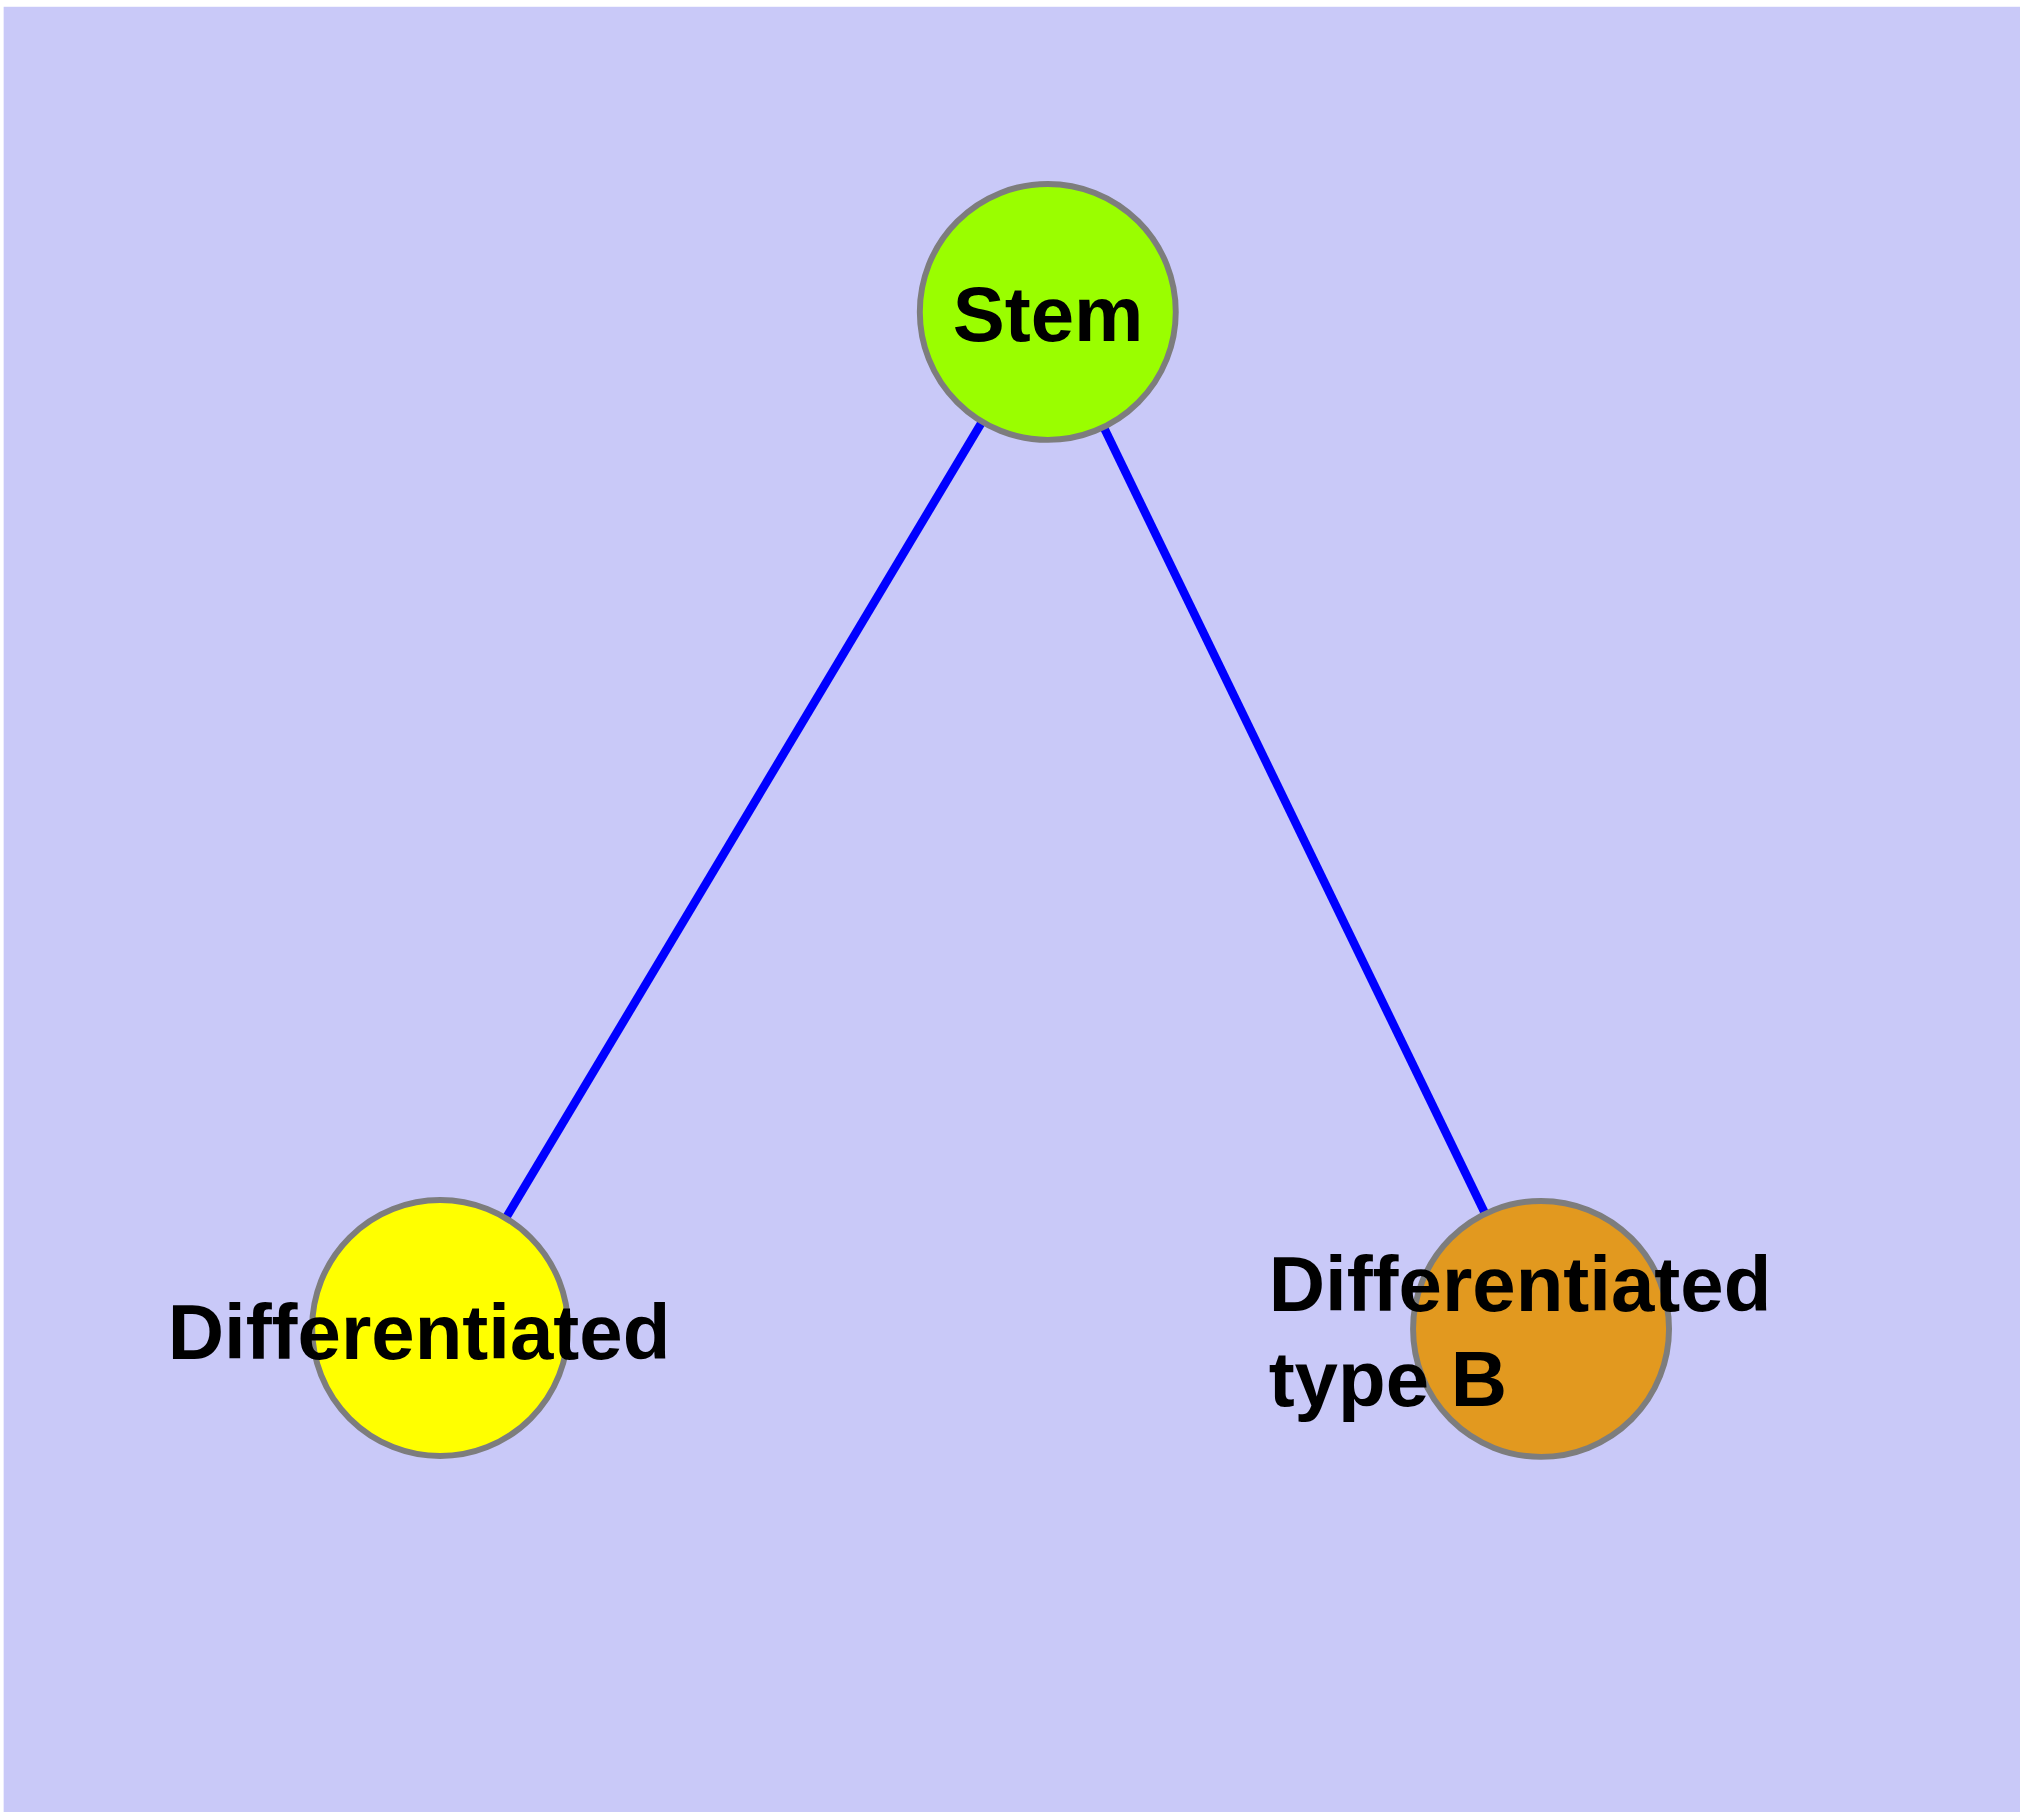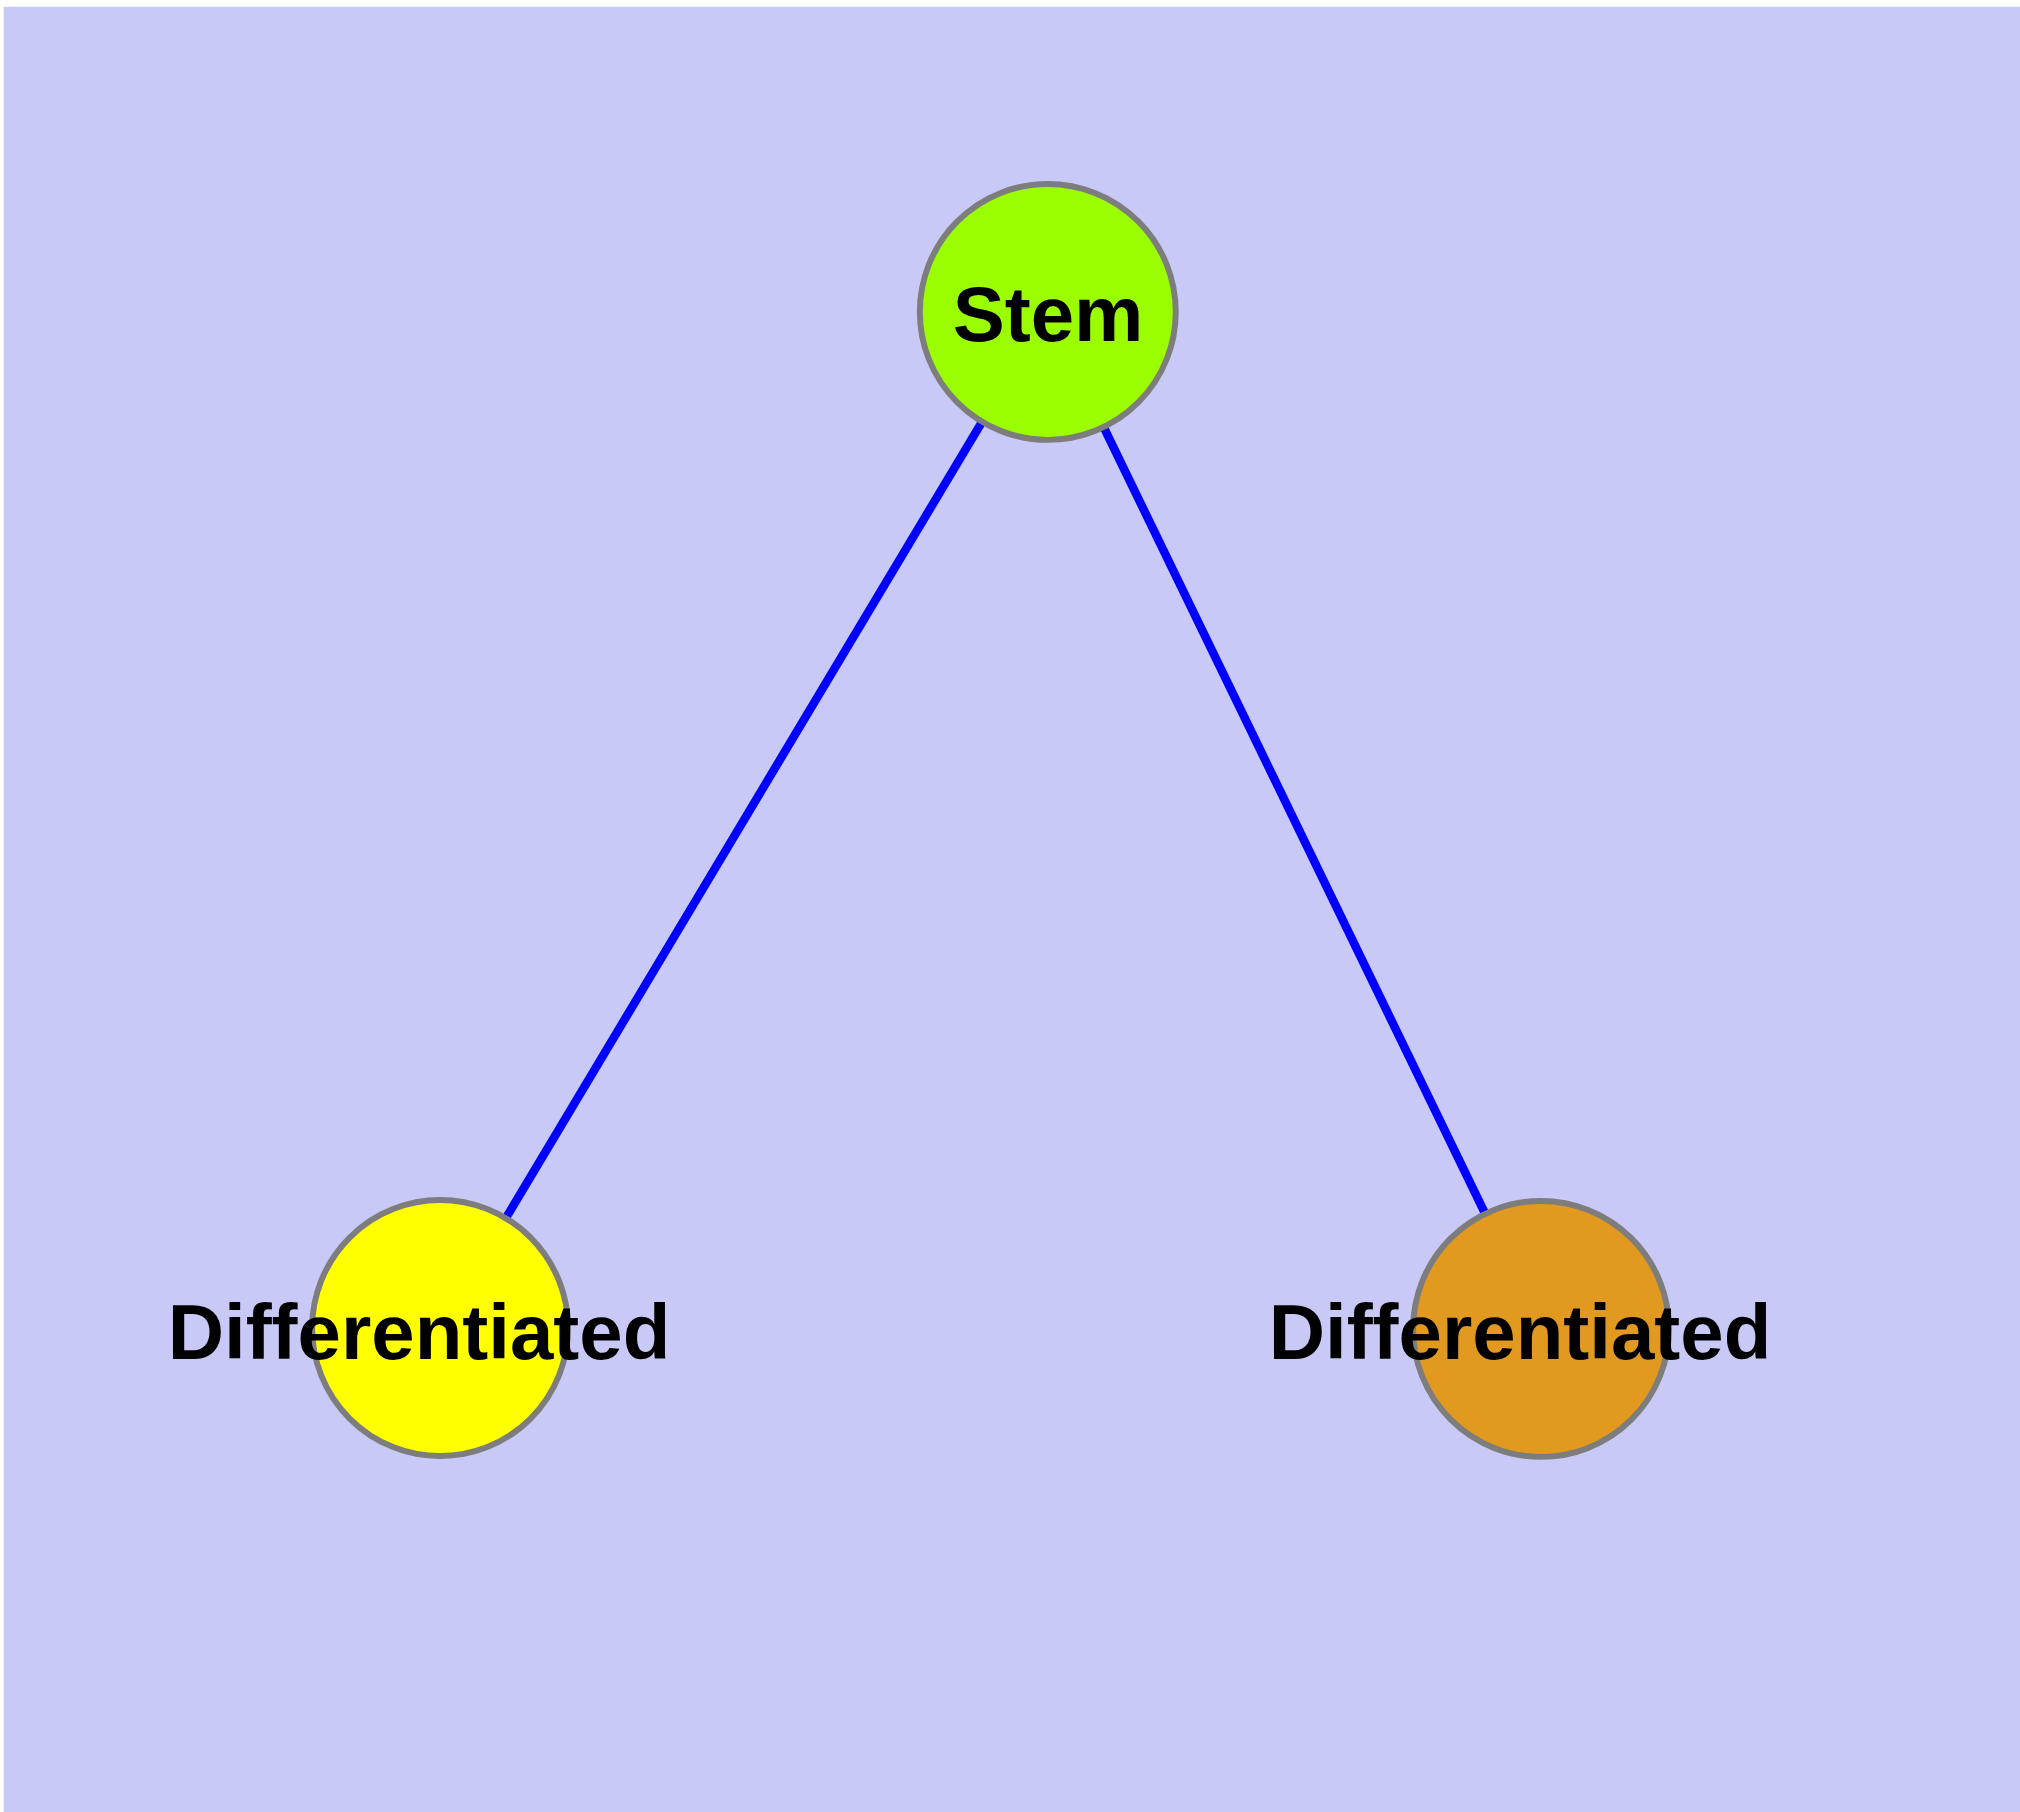--- a/index.html
+++ b/index.html
@@ -60,16 +60,17 @@
   <div class="node-label" style="left:1048px; top:314px;">
     <span class="lbl-line">Stem</span>
   </div>
 
   <div class="node-label" style="left:419px; top:1332px;">
     <span class="lbl-line">Differentiated</span>
   </div>
 
   <div class="node-label" style="left:1520px; top:1332px;">
     <span class="lbl-line">Differentiated</span>
+    <span class="lbl-line">type B</span>
   </div>
 
 </div>
 
 
 </body></html>

